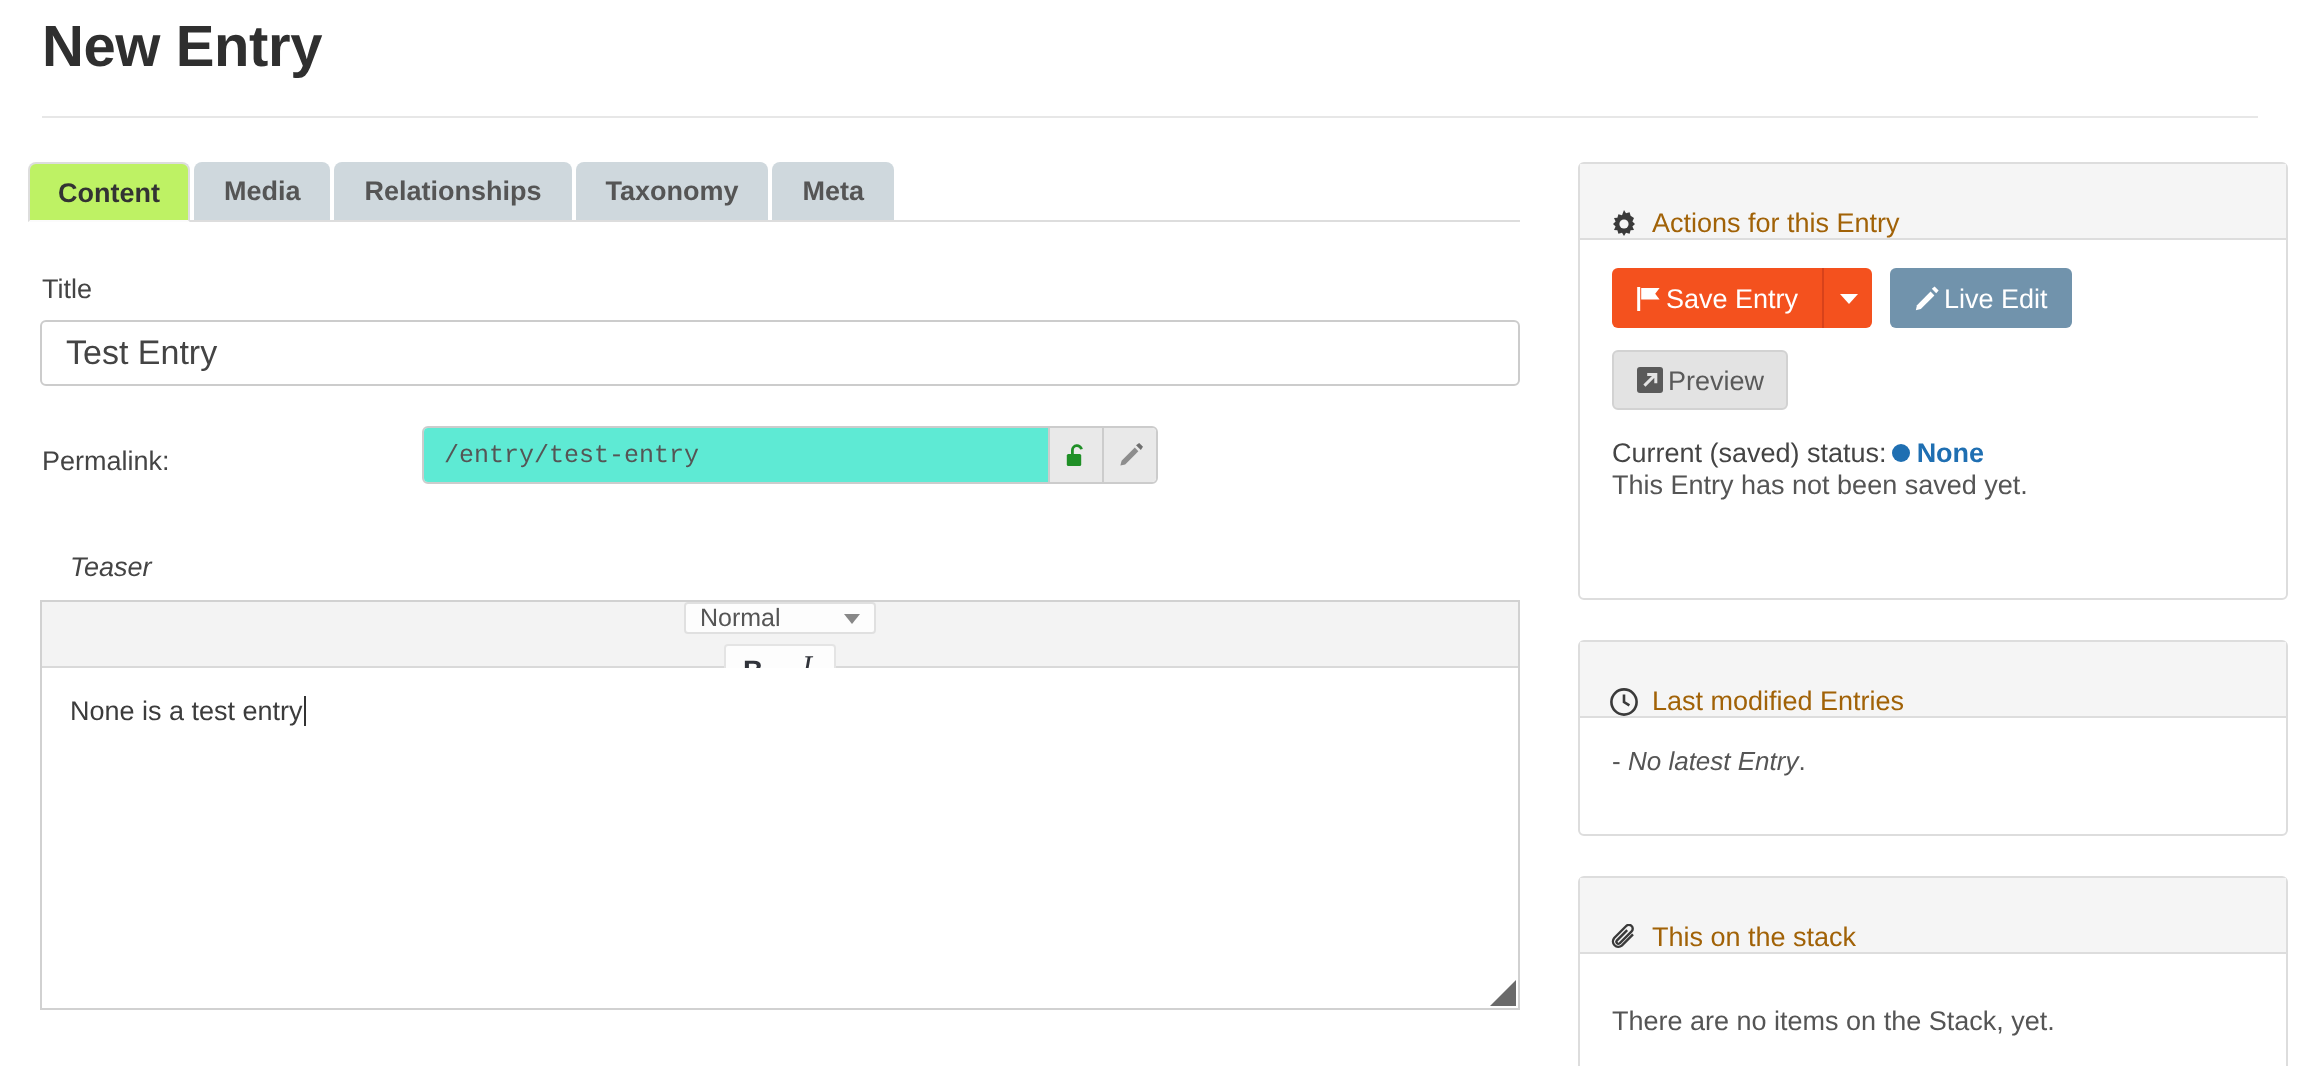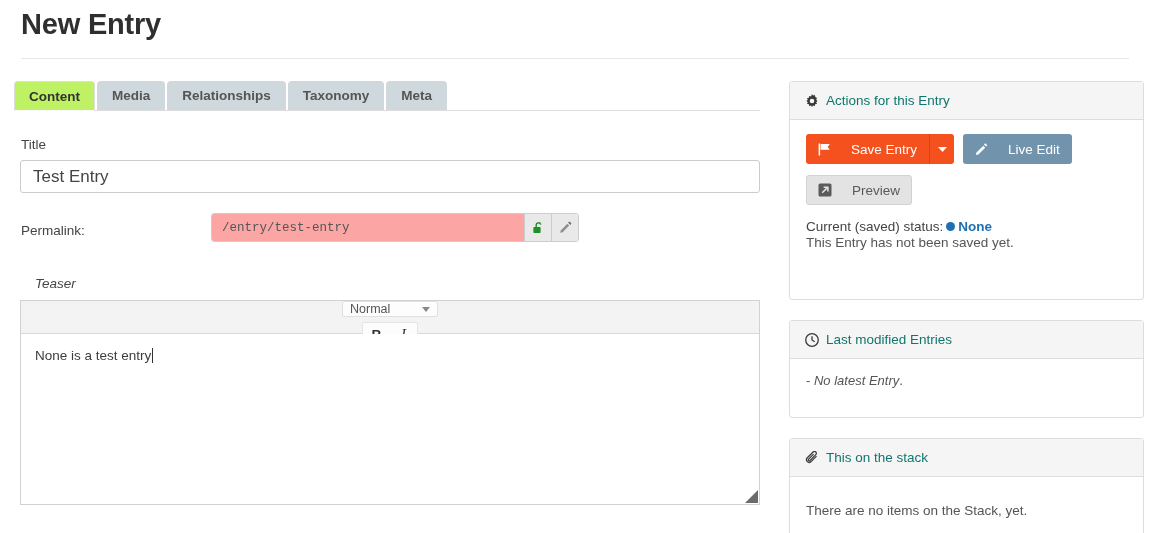--- a/index.html
+++ b/index.html
@@ -70,21 +70,21 @@
     position: absolute; left: 211px; top: 213px;
     width: 368px; height: 29px;
     display: flex;
     border: 1px solid #cccccc; border-radius: 3px;
     overflow: hidden; background: #fff;
   }
   .permalink-input {
     flex: 1; border: 0; outline: none;
     font-family: "Liberation Mono", monospace;
     font-size: 12.5px; color: #555555;
-    padding: 0 10px; background: #fca5a5;
+    padding: 0 10px; background: #5eead4;
   }
   .pl-btn {
     width: 27px; border-left: 1px solid #cccccc;
     background: #e9e9e9;
     display: flex; align-items: center; justify-content: center;
     cursor: pointer;
   }
 
   
   .editor {
@@ -137,33 +137,33 @@
 
   
   .panel {
     position: absolute; left: 789px; width: 355px;
     background: #ffffff;
     border: 1px solid #dddddd; border-radius: 3px;
   }
   .panel-head {
     height: 38px; background: #f5f5f5;
     border-bottom: 1px solid #dddddd;
-    display: flex; align-items: center; gap: 7px;
+    display: flex; align-items: flex-end; gap: 7px;
     padding: 0 15px;
-    font-size: 13.5px; color: #0f766e;
+    font-size: 13.5px; color: #a16207;
   }
   .panel-body { padding: 14px 16px 16px; }
 
   #panel-actions { top: 81px; height: 219px; }
   #panel-modified { top: 320px; height: 98px; }
   #panel-stack { top: 438px; height: 110px; }
 
   .btn-row { display: flex; align-items: center; gap: 9px; }
   .btn {
-    display: inline-flex; align-items: center; gap: 20px;
+    display: inline-flex; align-items: center; gap: 2px;
     height: 30px; padding: 0 11px;
     border-radius: 3px; border: 1px solid transparent;
     font-size: 13.5px; cursor: pointer; white-space: nowrap;
   }
   .btn-save { background: #f4511e; color: #ffffff; border-radius: 3px 0 0 3px; }
   .btn-caret {
     background: #f4511e; color: #ffffff; width: 25px; height: 30px;
     display: flex; align-items: center; justify-content: center;
     border-left: 1px solid #d8421a; border-radius: 0 3px 3px 0; cursor: pointer;
   }

